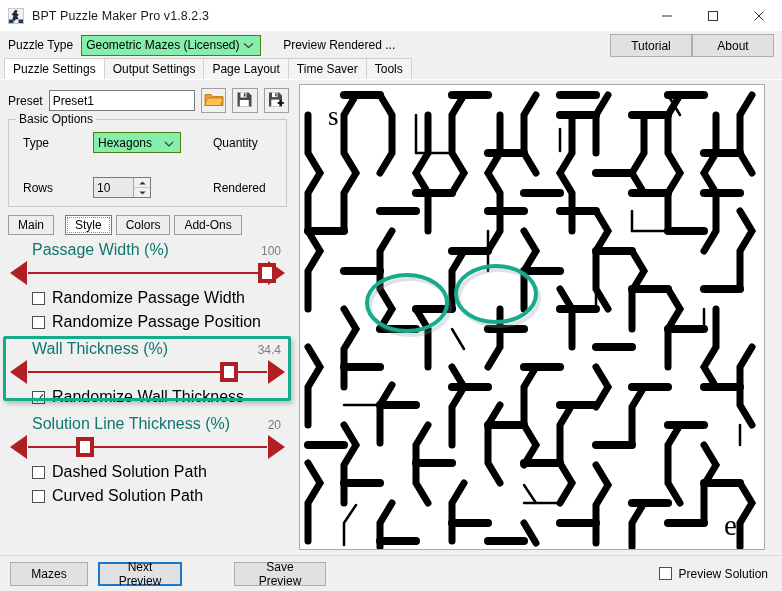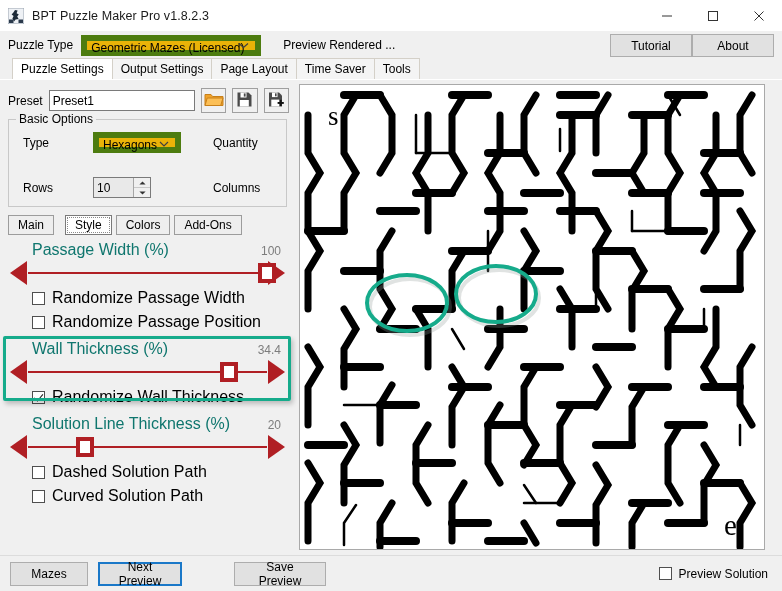--- a/index.html
+++ b/index.html
@@ -51,23 +51,23 @@
   .toprow {
     height: 28px; min-height: 28px;
     background: #f0f0f0;
     display: flex; align-items: center;
     padding: 0 8px;
     position: relative;
   }
   .lbl { font-size: 12px; color: #000; }
   .combo {
     height: 21px;
-    background: #eab308;
-    border: 6px solid #4d7c0f;
-    display: flex; 
+    background: #86efac;
+    border: 1px solid #4d7c0f;
+    display: flex; align-items: center;
     padding: 0 4px;
     position: relative;
     font-size: 12px;
   }
   .combo .carat {
     position: absolute; right: 6px; top: 50%;
     transform: translateY(-50%);
   }
   #puzzle-type-combo { width: 180px; margin-left: 8px; }
   .status-text { margin-left: 22px; font-size: 12px; color: #000; }
@@ -83,21 +83,21 @@
   }
   .top-btns { position: absolute; right: 8px; top: 3px; display: flex; }
   #tutorial-button { width: 82px; }
   #about-button { width: 82px; }
 
   
   .tabstrip {
     height: 21px; min-height: 21px;
     background: #f0f0f0;
     display: flex; align-items: flex-end;
-    padding-left: 12px;
+    padding-left: 4px;
     position: relative;
     border-bottom: 1px solid #fff;
   }
   .tab {
     height: 21px;
     display: flex; align-items: center;
     padding: 0 8px;
     font-size: 12px;
     border: 1px solid #d4d0c8;
     border-bottom: none;
@@ -467,21 +467,21 @@
                     <polygon points="3.5,0.4 6.6,3.6 0.4,3.6" fill="#333"></polygon>
                   </svg>
                 </div>
               <div>
                   <svg width="7" height="4" viewBox="0 0 7 4">
                     <polygon points="3.5,3.6 0.4,0.4 6.6,0.4" fill="#333"></polygon>
                   </svg>
                 </div>
             </div>
           </div>
-          <span class="lbl">Columns</span>
+          <span class="lbl">Rendered</span>
           <div class="spin">
             <span class="val">10</span>
             <div class="arrows">
               <div>
                   <svg width="7" height="4" viewBox="0 0 7 4">
                     <polygon points="3.5,0.4 6.6,3.6 0.4,3.6" fill="#333"></polygon>
                   </svg>
                 </div>
               <div>
                   <svg width="7" height="4" viewBox="0 0 7 4">

